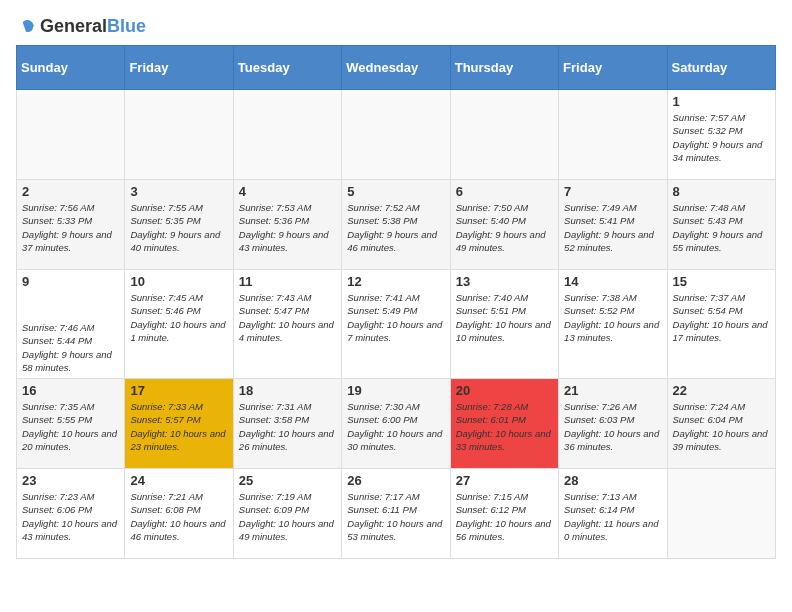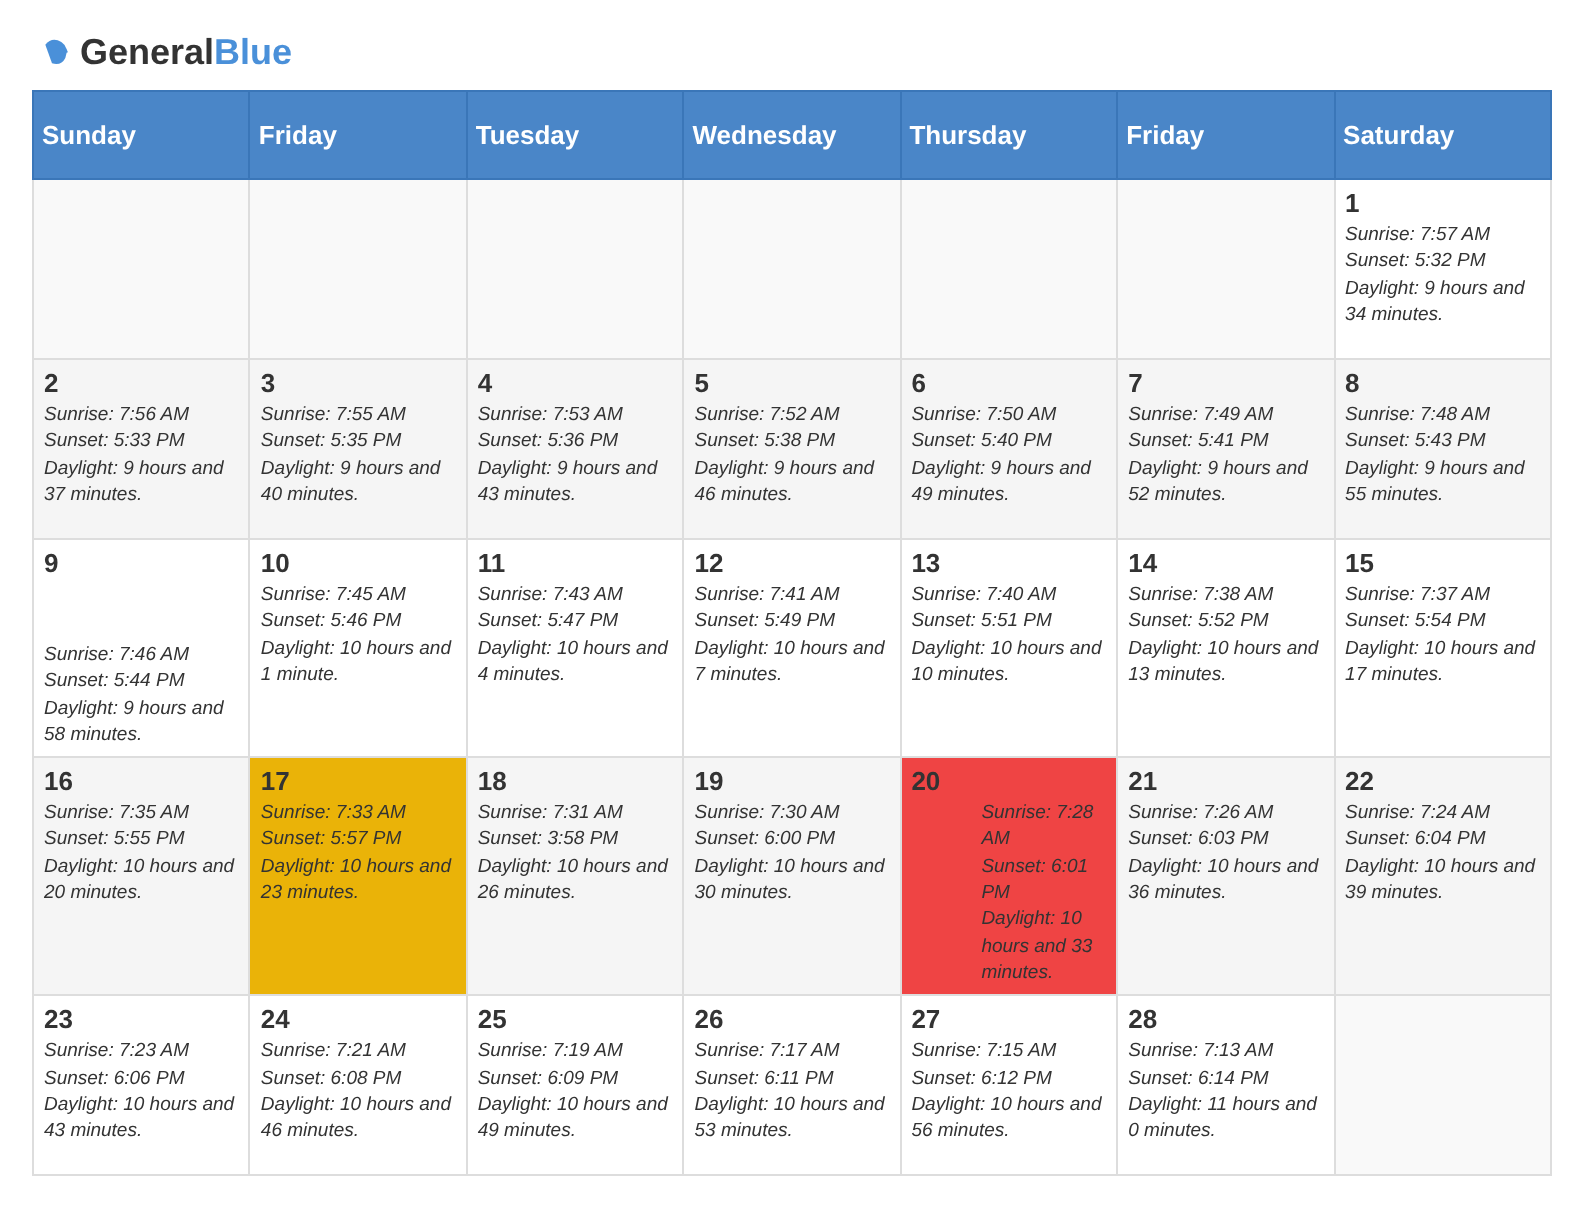--- a/index.html
+++ b/index.html
@@ -238,21 +238,21 @@
 Daylight: 10 hours and 26 minutes.</div>
         </td>
         <td style="background: rgb(245, 245, 245);">
           <span class="day-number">19</span>
           <div class="day-info" style="white-space: pre-line;">Sunrise: 7:30 AM
 Sunset: 6:00 PM
 Daylight: 10 hours and 30 minutes.</div>
         </td>
         <td style="background: #ef4444;">
           <span class="day-number">20</span>
-          <div class="day-info" style="white-space: pre-line; margin-left: 35px;">Sunrise: 7:28 AM
+          <div class="day-info" style="white-space: pre-line;">Sunrise: 7:28 AM
 Sunset: 6:01 PM
 Daylight: 10 hours and 33 minutes.</div>
         </td>
         <td style="background: rgb(245, 245, 245);">
           <span class="day-number">21</span>
           <div class="day-info" style="white-space: pre-line;">Sunrise: 7:26 AM
 Sunset: 6:03 PM
 Daylight: 10 hours and 36 minutes.</div>
         </td>
         <td style="background: rgb(245, 245, 245);">

